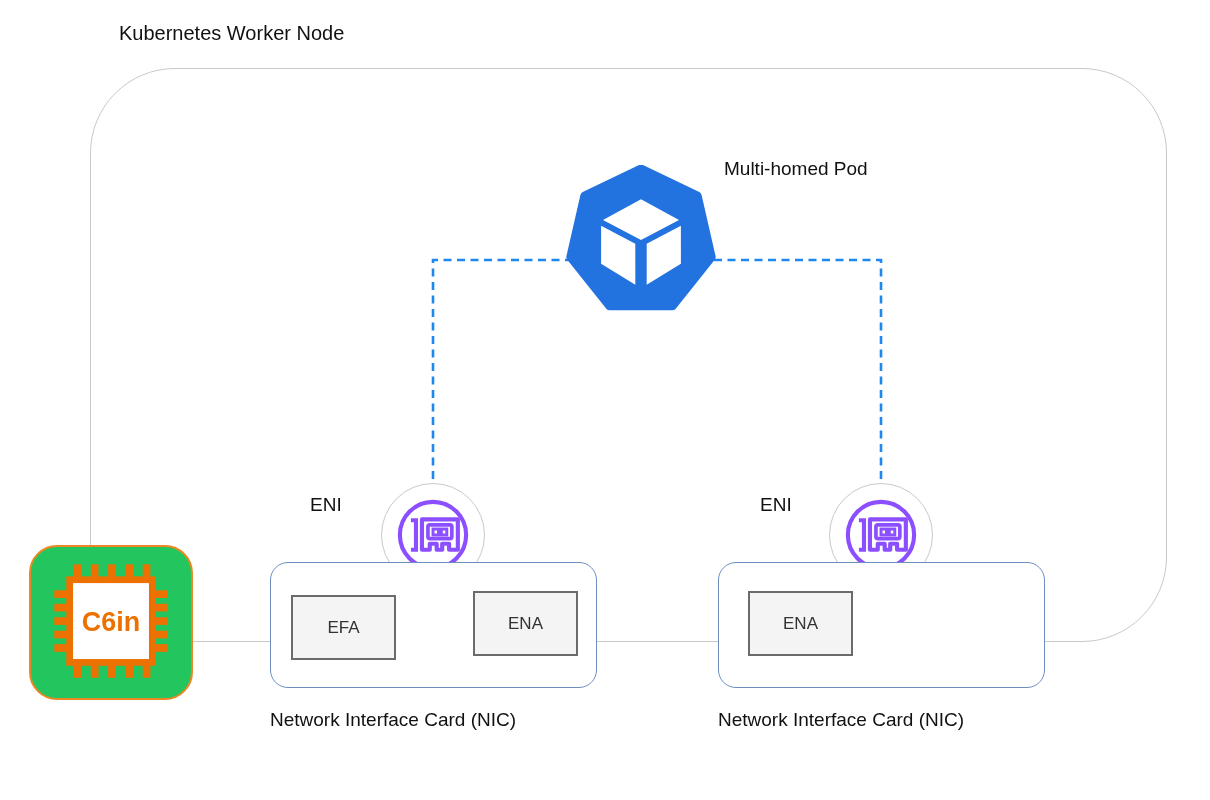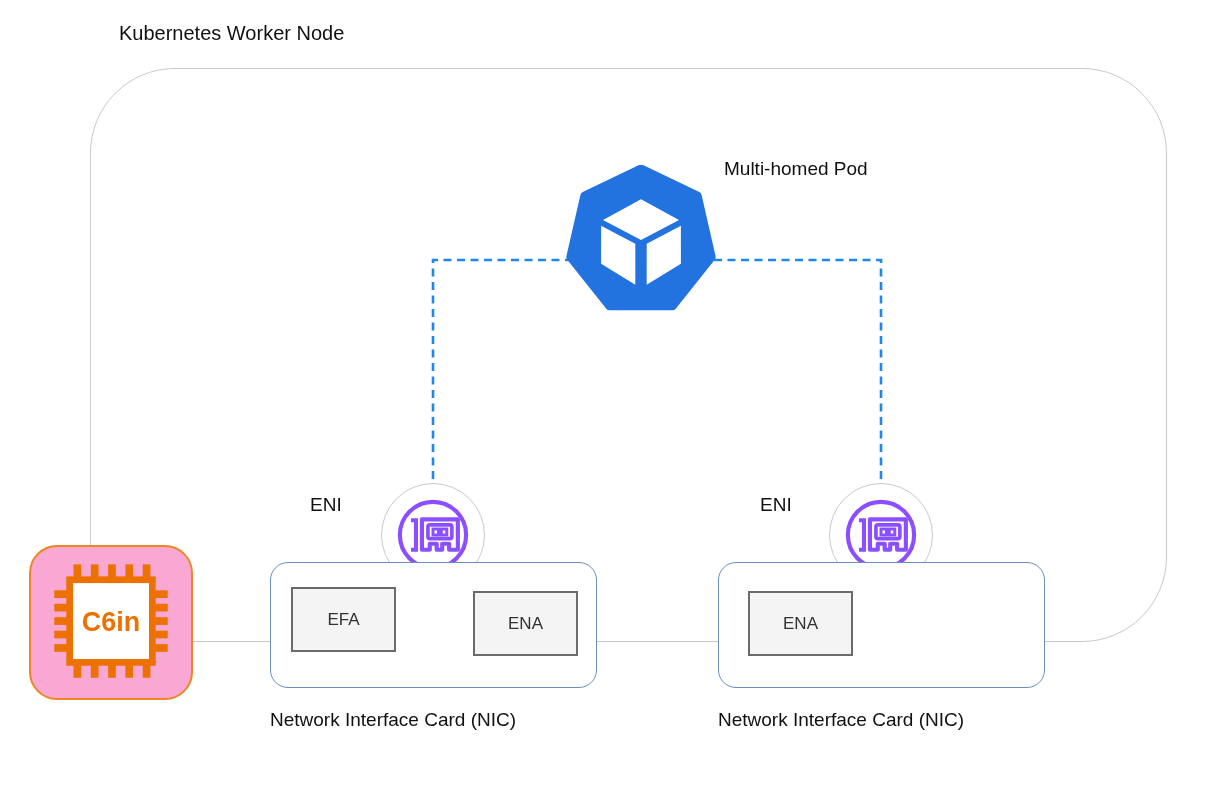--- a/index.html
+++ b/index.html
@@ -37,31 +37,31 @@
   }
   .nic-box.left{left:270px;top:562px;}
   .nic-box.right{left:718px;top:562px;}
 
   .adapter{
     position:absolute;width:105px;height:65px;box-sizing:border-box;
     background:#F4F4F4;border:2px solid #6b6b6b;
     display:flex;align-items:center;justify-content:center;
     font-size:17px;color:#333333;
   }
-  .adapter.a1{left:20px;top:24px;}
+  .adapter.a1{left:20px;top:32px;}
   .adapter.a2{left:202px;top:28px;}
   .adapter.single{left:29px;top:28px;}
 
   .nic-label{top:709px;width:327px;font-size:19px;color:#111;white-space:nowrap;}
   .nic-label.left{left:270px;}
   .nic-label.right{left:718px;}
 
   .instance-box{
     left:29px;top:545px;width:164px;height:155px;box-sizing:border-box;
-    background:#f9a8d4;border:2.3px solid #ED8721;border-radius:28px;
+    background:#22c55e;border:2.3px solid #ED8721;border-radius:28px;
     display:flex;align-items:center;justify-content:center;
   }
   .chip-svg{width:158px;height:149px;}
 </style>
 </head>
 <body>
 
 <div id="canvas">
 
   <div class="abs worker-node-box"></div>

